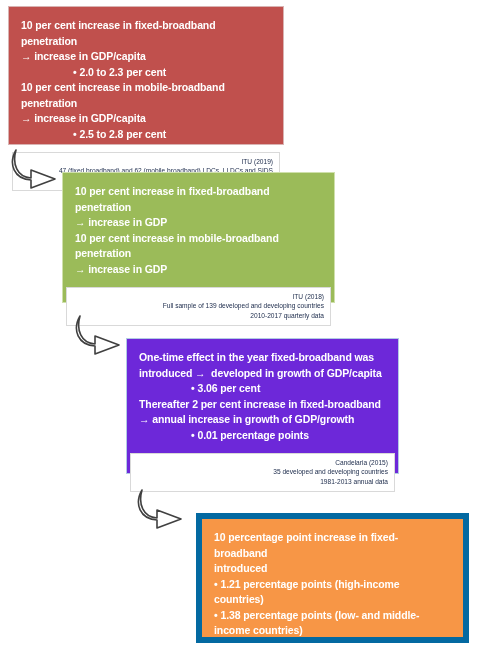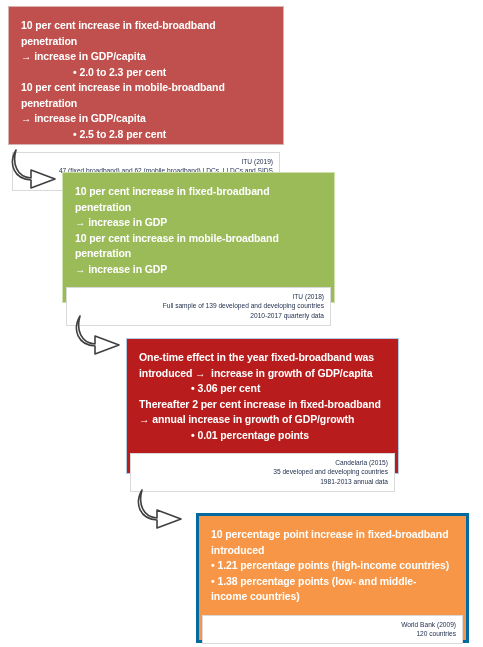--- a/index.html
+++ b/index.html
@@ -67,27 +67,27 @@
     background: #c0504d;
     border: 1px solid #d9b3b2;
   }
   #card-itu-2018 {
     left: 62px; top: 172px; width: 273px; height: 131px;
     background: #9bbb59;
     border: 1px solid #cfe0ab;
   }
   #card-candelaria-2015 {
     left: 126px; top: 338px; width: 273px; height: 136px;
-    background: #b91c1c;
+    background: #6d28d9;
     border: 1px solid #b2cbe4;
   }
   #card-world-bank-2009 {
     left: 196px; top: 513px; width: 273px; height: 130px;
     background: #f79646;
-    border: 3px solid #0369a1;
+    border: 6px solid #0369a1;
   }
 
   
   #card-world-bank-2009 .card-line.indent { padding-left: 0px; }
 
   
   .arrow {
     position: absolute;
   }
   .arrow svg { display: block; }
@@ -139,21 +139,21 @@
 
   <div class="arrow" id="arrow-2">
     <svg width="52" height="42" viewBox="0 0 52 42">
       <path d="M6 3 C 2 17, 7 30, 21 31 L 21 23 L 45 32 L 21 41 L 21 33 C 4 32, -2 17, 6 3 Z" fill="#ffffff" stroke="#404040" stroke-width="1.6" stroke-linejoin="round"></path>
     </svg>
   </div>
 
   <div class="card" id="card-candelaria-2015">
     <div class="card-body">
       <div class="card-line indent0">One-time effect in the year fixed-broadband was</div>
-      <div class="card-line indent0">introduced →  increase in growth of GDP/capita</div>
+      <div class="card-line indent0">introduced →  developed in growth of GDP/capita</div>
       <div class="card-line indent">• 3.06 per cent</div>
       <div class="card-line indent0">Thereafter 2 per cent increase in fixed-broadband</div>
       <div class="card-line indent0">→ annual increase in growth of GDP/growth</div>
       <div class="card-line indent">• 0.01 percentage points</div>
     </div>
     <div class="card-footer">
       <div>Candelaria (2015)</div>
       <div>35 developed and developing countries</div>
       <div>1981-2013 annual data</div>
     </div>

